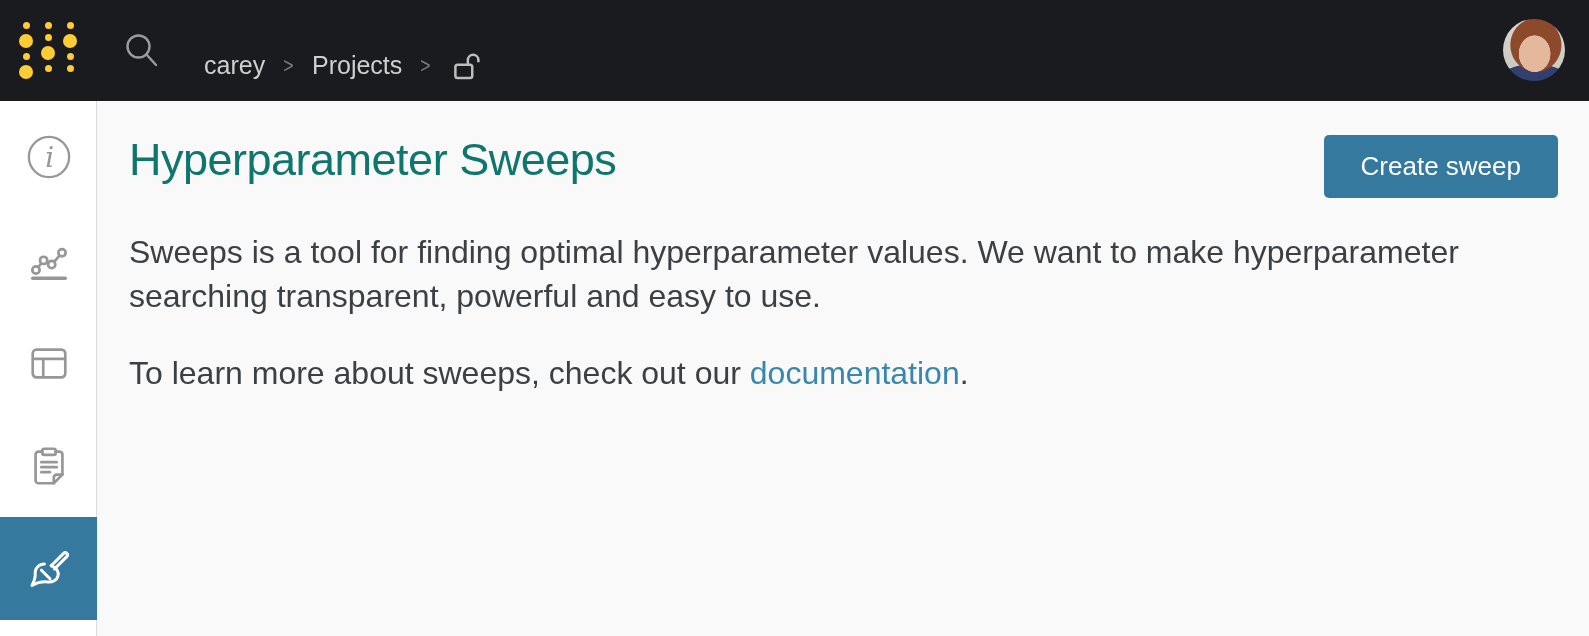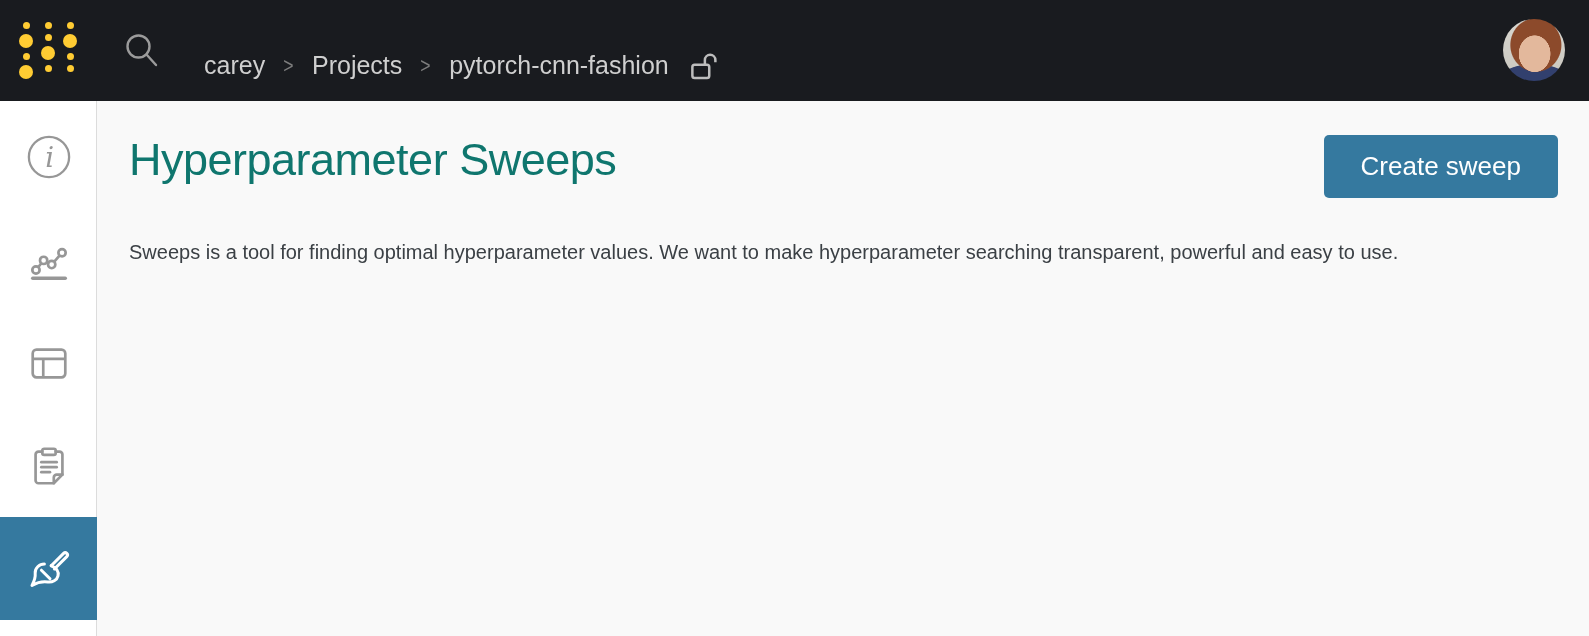--- a/index.html
+++ b/index.html
@@ -49,21 +49,21 @@
   }
   .side-item.active{background:#35799f;color:#ffffff;margin-left:-1px;width:98px;}
   .side-item svg{display:block;}
   
   .main{position:absolute;left:98px;top:101px;right:0;bottom:0;}
   .content{position:absolute;left:31px;top:33px;right:31px;}
   .page-title{
     margin:0 0 44px 0;font-size:45px;font-weight:400;color:#0f766e;letter-spacing:-.5px;
   }
   .para{
-    margin:0 0 33px 0;font-size:20px;line-height:44px;color:#3b4045;max-width:1420px;
+    margin:0 0 33px 0;font-size:32px;line-height:44px;color:#3b4045;max-width:1420px;
   }
   .doclink{color:#3a87ad;text-decoration:none;cursor:pointer;}
   .create-btn{
     position:absolute;right:0;top:1px;height:63px;padding:0 37px;
     background:#35799f;color:#ffffff;border:none;border-radius:5px;
     font-family:inherit;font-size:26px;cursor:pointer;display:flex;align-items:center;
   }
 </style>
 </head>
 <body>
@@ -98,21 +98,20 @@
         <circle cx="14.5" cy="15.5" r="11"></circle>
         <line x1="22.5" y1="23.5" x2="32" y2="34"></line>
       </svg>
     </div>
 
     <nav class="crumbs">
       <span class="crumb">carey</span>
       <span class="crumb-sep">&gt;</span>
       <span class="crumb">Projects</span>
       <span class="crumb-sep">&gt;</span>
-      <span class="crumb">pytorch-cnn-fashion</span>
       <span class="lockwrap">
         <svg width="30" height="34" viewBox="0 0 24 26" fill="none" stroke="#bdbdbd" stroke-width="2" stroke-linejoin="round">
           <rect x="3.5" y="12" width="13.5" height="10.5" rx="1.8"></rect>
           <path d="M13.5 12 V8.2 a4.2 4.2 0 0 1 8.4 0 V10"></path>
         </svg>
       </span>
     </nav>
 
     <div class="avatar"></div>
   </header>
@@ -176,17 +175,18 @@
   </aside>
 
   <main class="main">
     <div class="content">
       <h1 class="page-title">Hyperparameter Sweeps</h1>
 
       <button class="create-btn">Create sweep</button>
 
       <p class="para">Sweeps is a tool for finding optimal hyperparameter values. We want to make hyperparameter searching transparent, powerful and easy to use.</p>
 
+      <p class="para"><span>To learn more about sweeps, check out our </span><a class="doclink">documentation</a><span>.</span></p>
 
     </div>
   </main>
 
 </div>
 
 </body></html>

